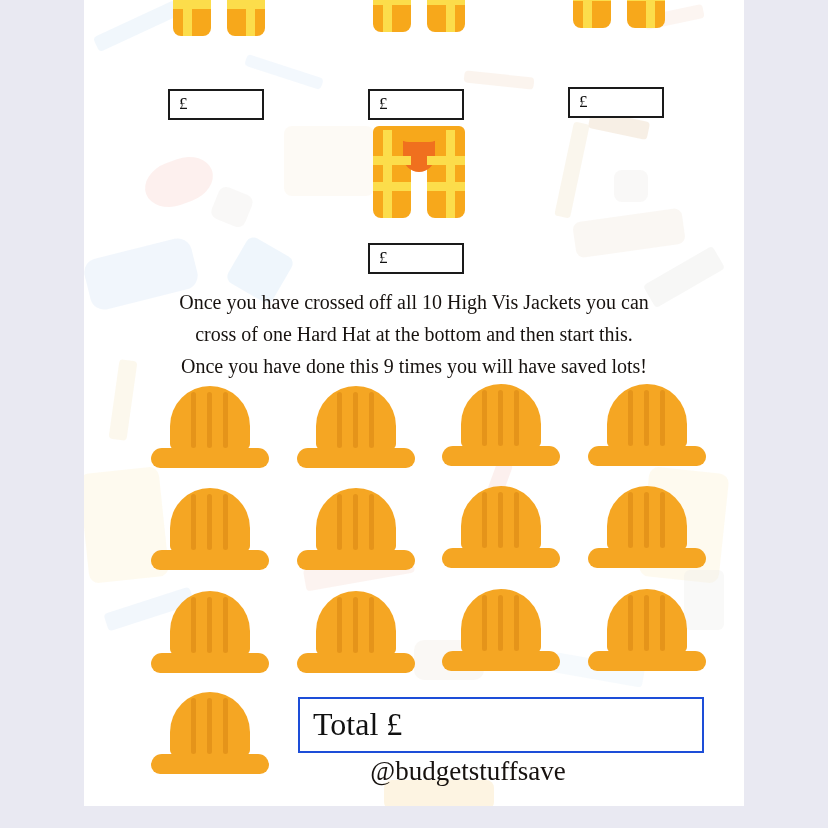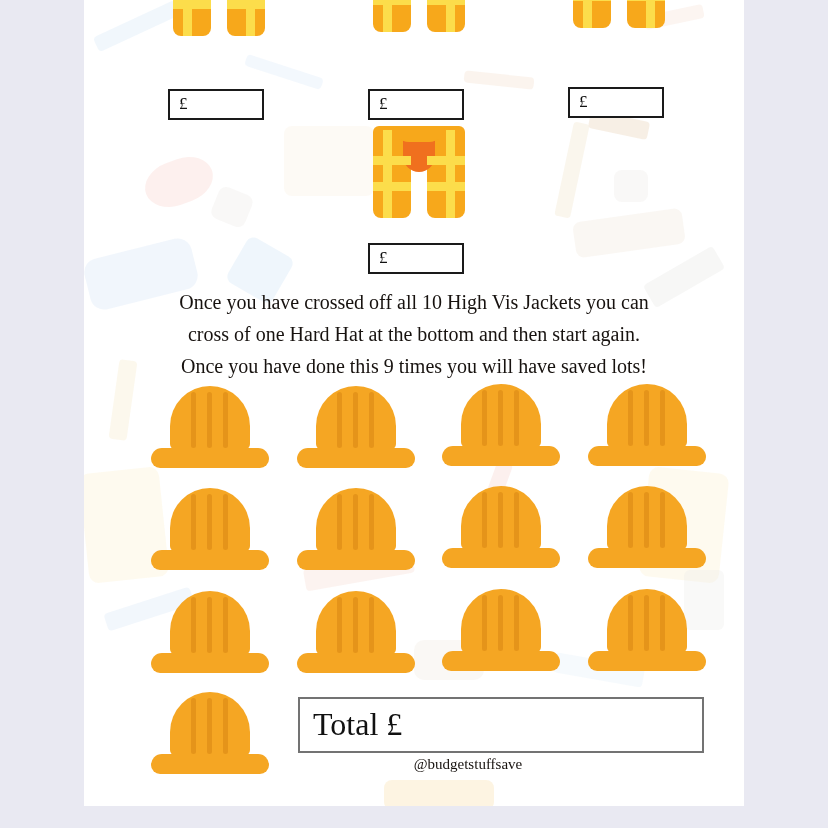--- a/index.html
+++ b/index.html
@@ -156,39 +156,39 @@
   }
 
   
   .total-box {
     position: absolute;
     left: 214px;
     top: 697px;
     width: 406px;
     height: 56px;
     background: #ffffff;
-    border: 2px solid #737373;
+    border: 2px solid #1d4ed8;
     box-sizing: border-box;
   }
   .total-label {
     position: absolute;
     left: 13px;
     top: 7px;
     font-family: "Liberation Serif", serif;
     font-size: 32px;
     color: #111;
   }
   .handle {
     position: absolute;
     left: 234px;
     top: 756px;
     width: 300px;
     text-align: center;
     font-family: "Liberation Serif", serif;
-    font-size: 15px;
+    font-size: 27px;
     color: #17120f;
   }
 </style>
 </head>
 <body>
 
 <div id="page">
 
   <div class="bg-pattern">
     <div class="bg-tool" style="left:8px; top:18px; width:90px; height:16px; background:#cfe4f5; transform:rotate(-25deg);"></div>
@@ -263,21 +263,21 @@
       <div class="stripe s-v2"></div>
       <div class="stripe s-h1"></div>
       <div class="stripe s-h2"></div>
       <div class="stripe s-h3"></div>
       <div class="stripe s-h4"></div>
     </div>
     <div class="pricebox" style="left:284px; top:243px; width:96px; height:31px;">£</div>
 
     <div class="instructions">
       <div>Once you have crossed off all 10 High Vis Jackets you can</div>
-      <div>cross of one Hard Hat at the bottom and then start again.</div>
+      <div>cross of one Hard Hat at the bottom and then start this.</div>
       <div>Once you have done this 9 times you will have saved lots!</div>
     </div>
 
     <div class="hat" style="left:67px; top:386px;">
       <div class="dome"></div>
       <div class="rib r1"></div>
       <div class="rib r2"></div>
       <div class="rib r3"></div>
       <div class="brim-line"></div>
       <div class="brim"></div>

